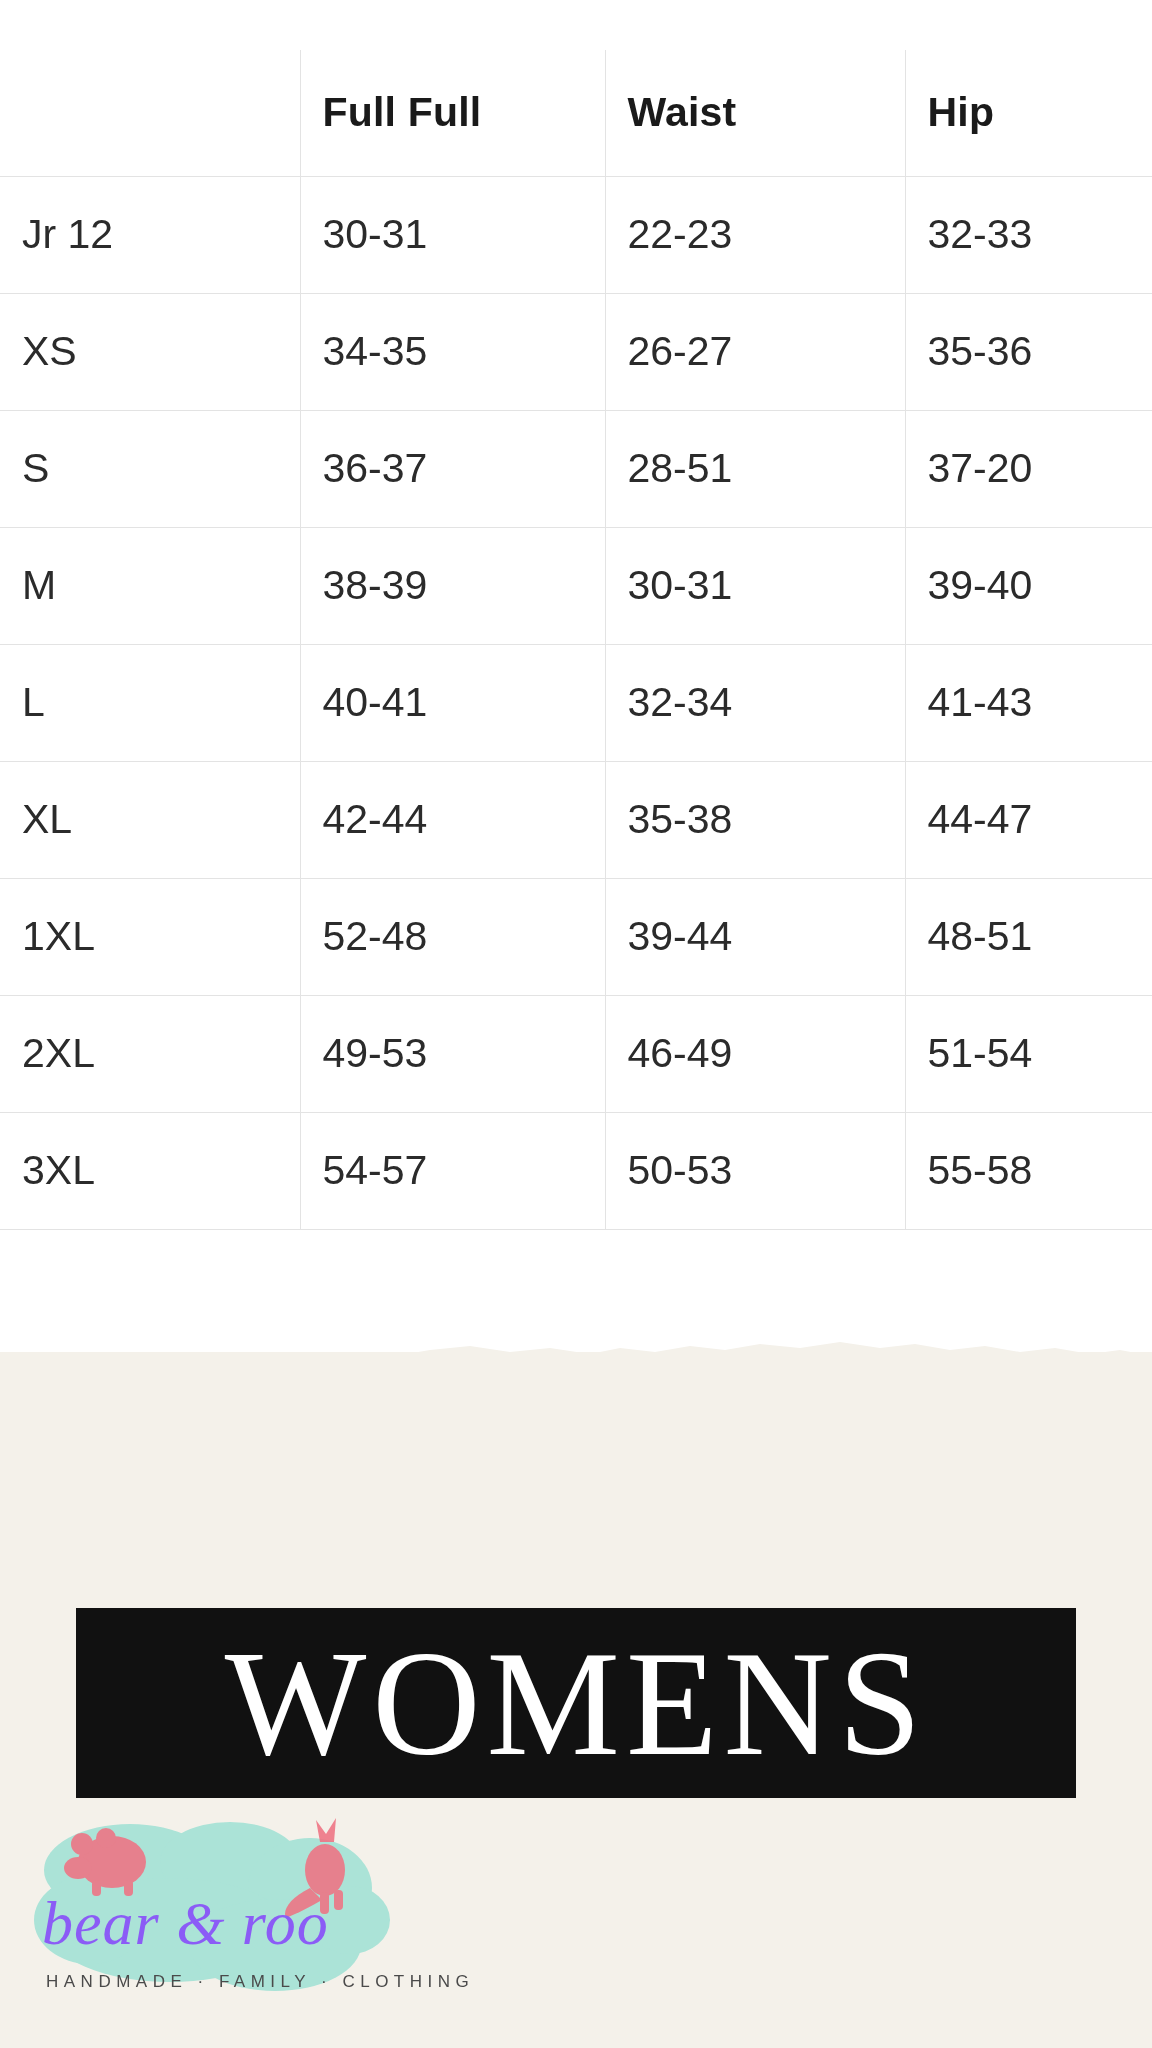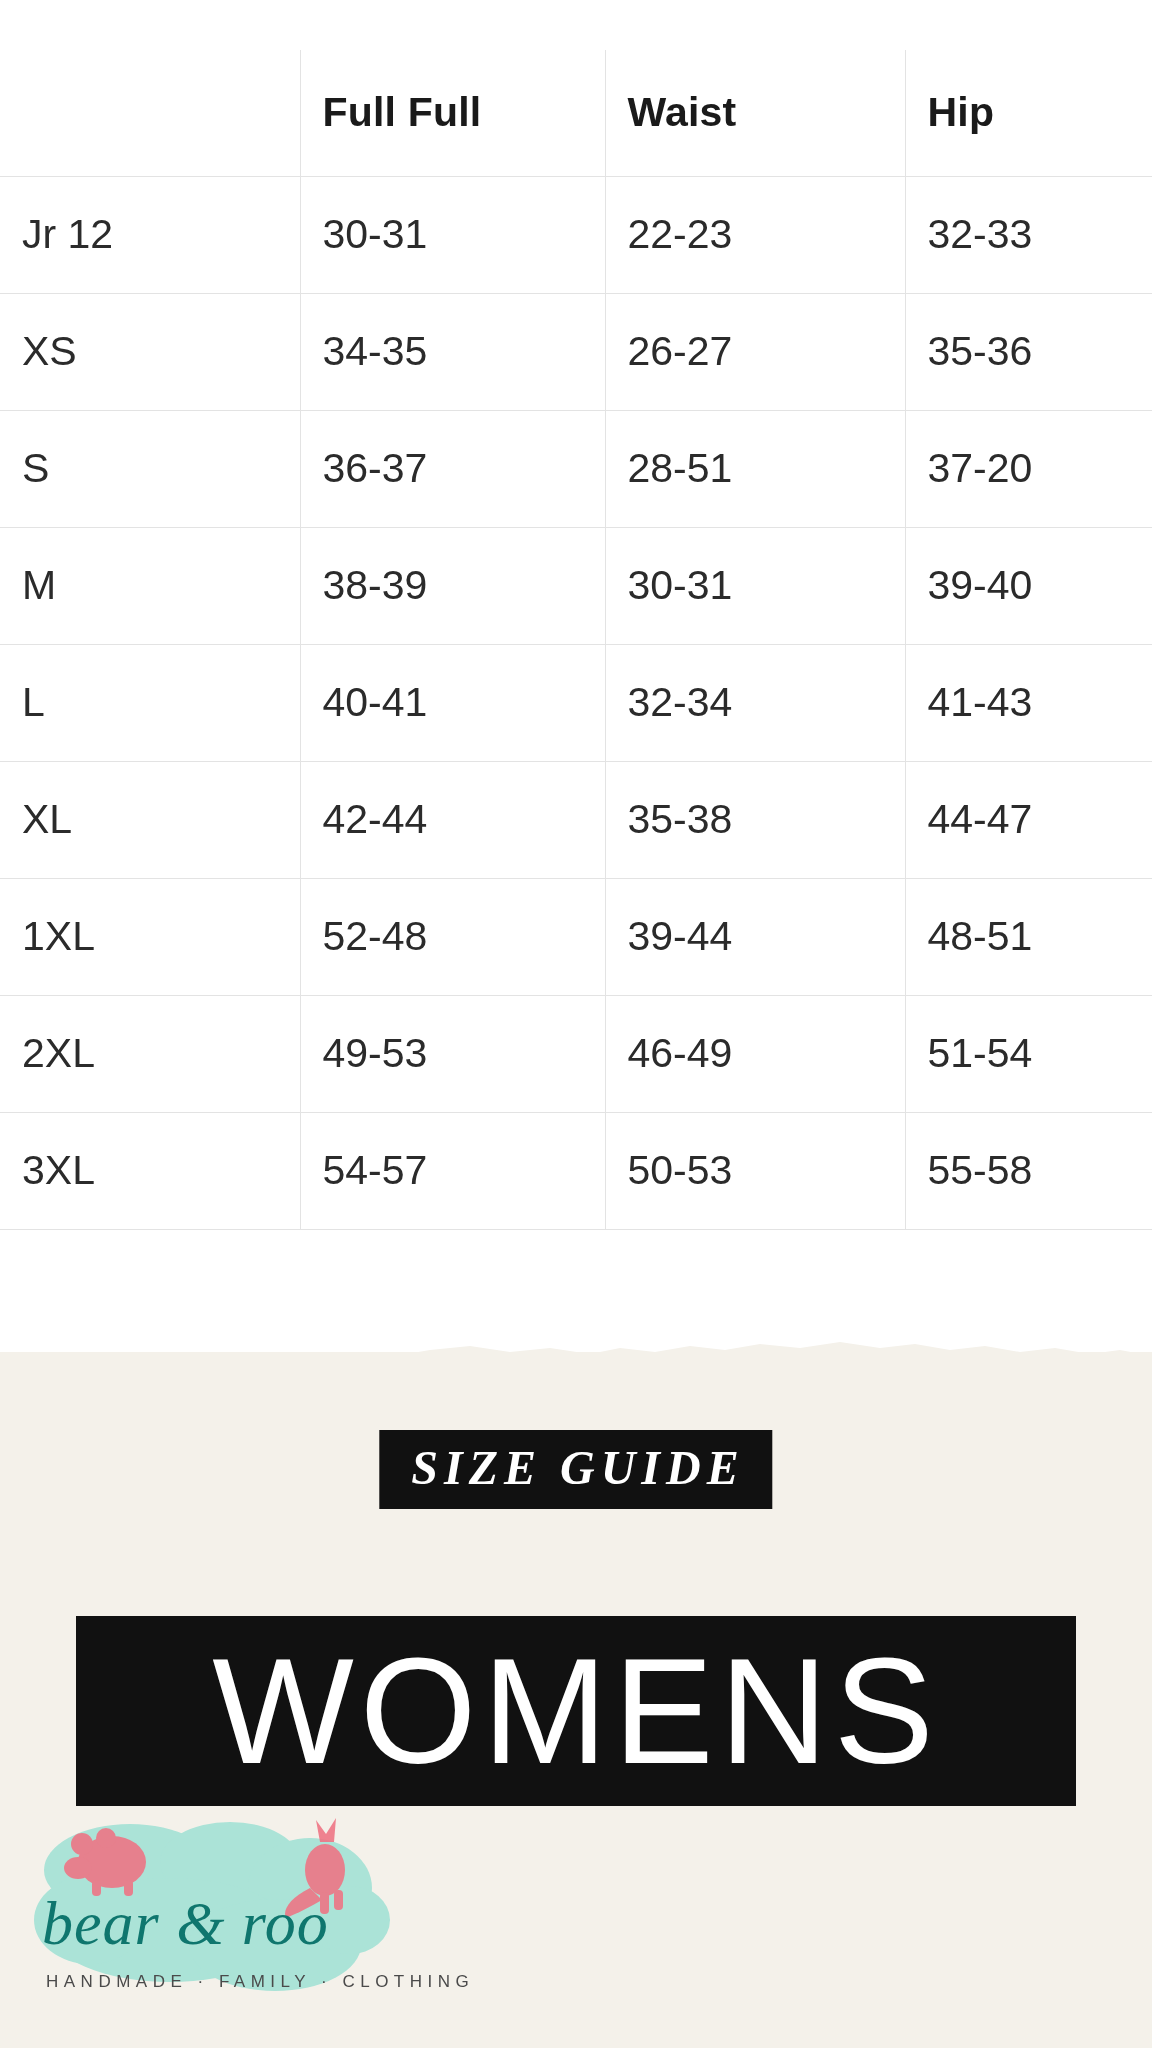--- a/index.html
+++ b/index.html
@@ -113,50 +113,49 @@
 
   .womens-banner {
     position: absolute;
     left: 50%;
     transform: translateX(-50%);
     top: 1608px;
     width: 1000px;
     height: 190px;
     background: #111111;
     color: #ffffff;
-    font-family: Liberation Sans, sans-serif;
+    font-family: Liberation Serif, serif;
     font-size: 150px;
     letter-spacing: 6px;
     display: flex;
     align-items: center;
     justify-content: center;
     z-index: 3;
     white-space: nowrap;
-    margin-top: 8px;
   }
 
   
   .logo-wrap {
     position: absolute;
     left: 20px;
     top: 1810px;
     width: 460px;
     height: 220px;
     z-index: 4;
   }
   .logo-wrap svg { display: block; }
 
   .logo-script {
     position: absolute;
     left: 22px;
     top: 78px;
     font-family: "Liberation Serif", serif;
     font-style: italic;
     font-size: 62px;
-    color: #0f766e;
+    color: #8b5cf6;
     letter-spacing: 1px;
     z-index: 5;
   }
   .logo-tagline {
     position: absolute;
     left: 26px;
     top: 162px;
     font-family: "Liberation Sans", sans-serif;
     font-size: 17px;
     letter-spacing: 5.5px;
@@ -246,21 +245,20 @@
   </div>
 
   <div class="bottom-panel"></div>
 
   <div class="torn-edge">
     <svg viewBox="0 0 1152 130" preserveAspectRatio="none" xmlns="http://www.w3.org/2000/svg">
       <path d="M0,72 L24,70 L58,74 L92,68 L130,72 L170,66 L205,70 L240,62 L270,58 L300,62 L330,56 L360,52 L395,56 L430,50 L470,46 L510,52 L550,48 L590,54 L620,48 L655,52 L690,46 L725,50 L760,44 L800,48 L840,42 L880,48 L915,44 L950,50 L985,46 L1020,52 L1055,48 L1090,54 L1120,50 L1152,56 L1152,130 L0,130 Z" fill="#f4f1ea"></path>
     </svg>
   </div>
 
-  <div class="size-guide-banner">SIZE GUIDE</div>
 
   <div class="womens-banner">WOMENS</div>
 
   <div class="logo-wrap">
     <svg width="460" height="220" viewBox="0 0 460 220" xmlns="http://www.w3.org/2000/svg">
       <g opacity="0.72" fill="#8fded0">
         <ellipse cx="110" cy="60" rx="86" ry="46"></ellipse>
         <ellipse cx="210" cy="52" rx="70" ry="40"></ellipse>
         <ellipse cx="290" cy="78" rx="62" ry="50"></ellipse>
         <ellipse cx="150" cy="120" rx="120" ry="52"></ellipse>

